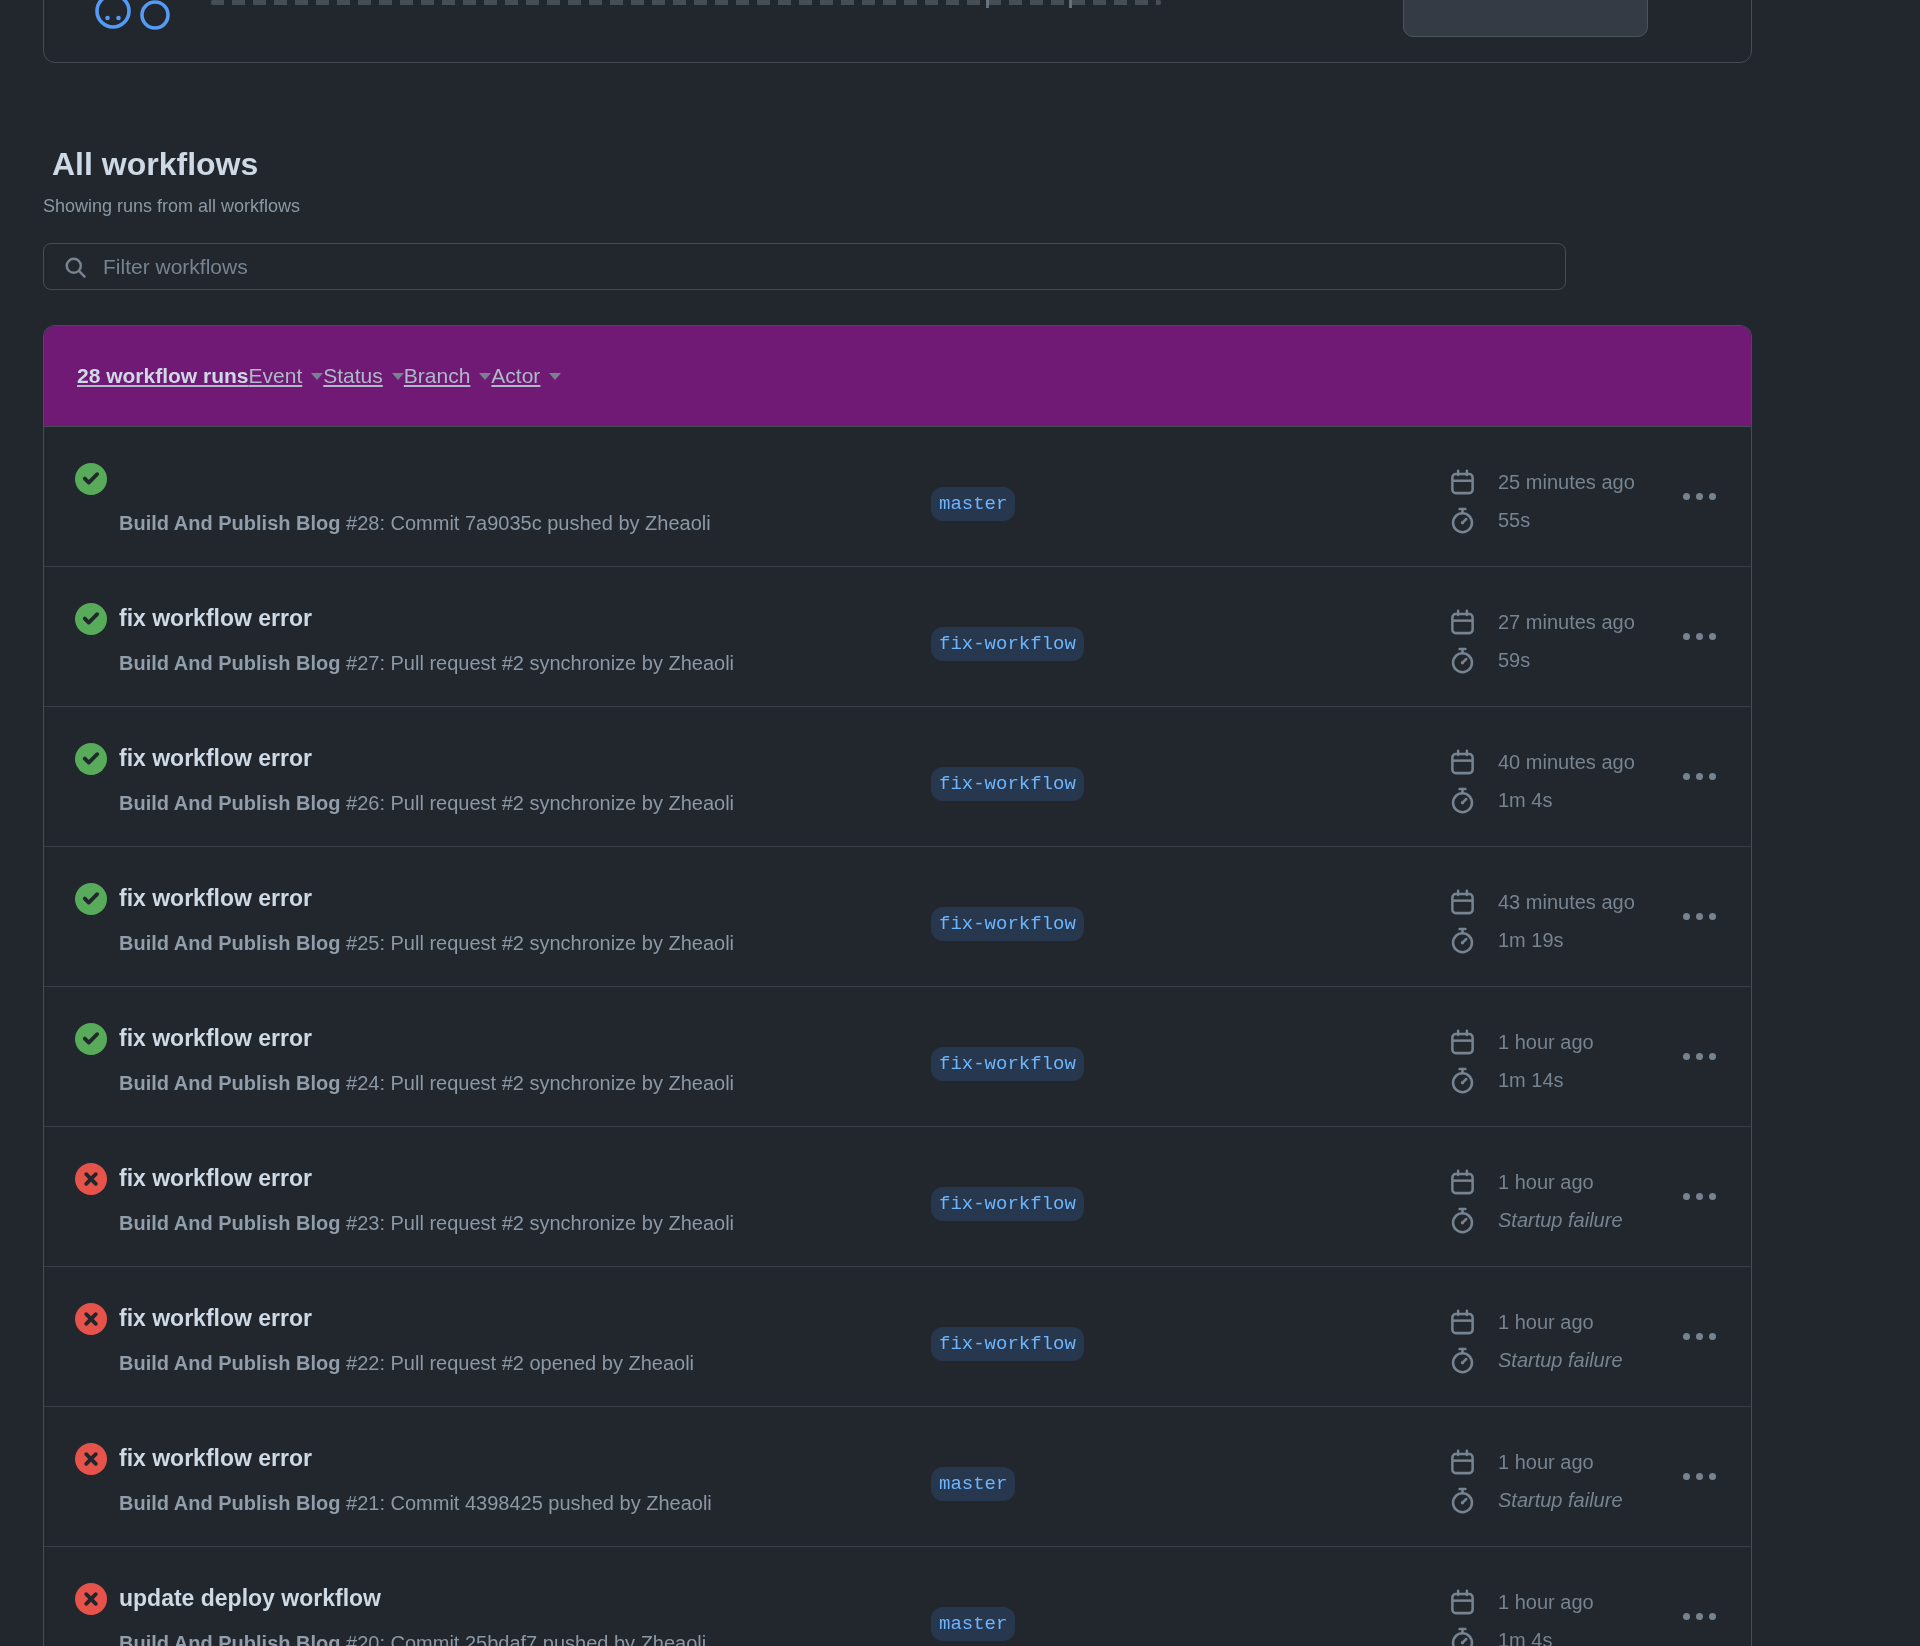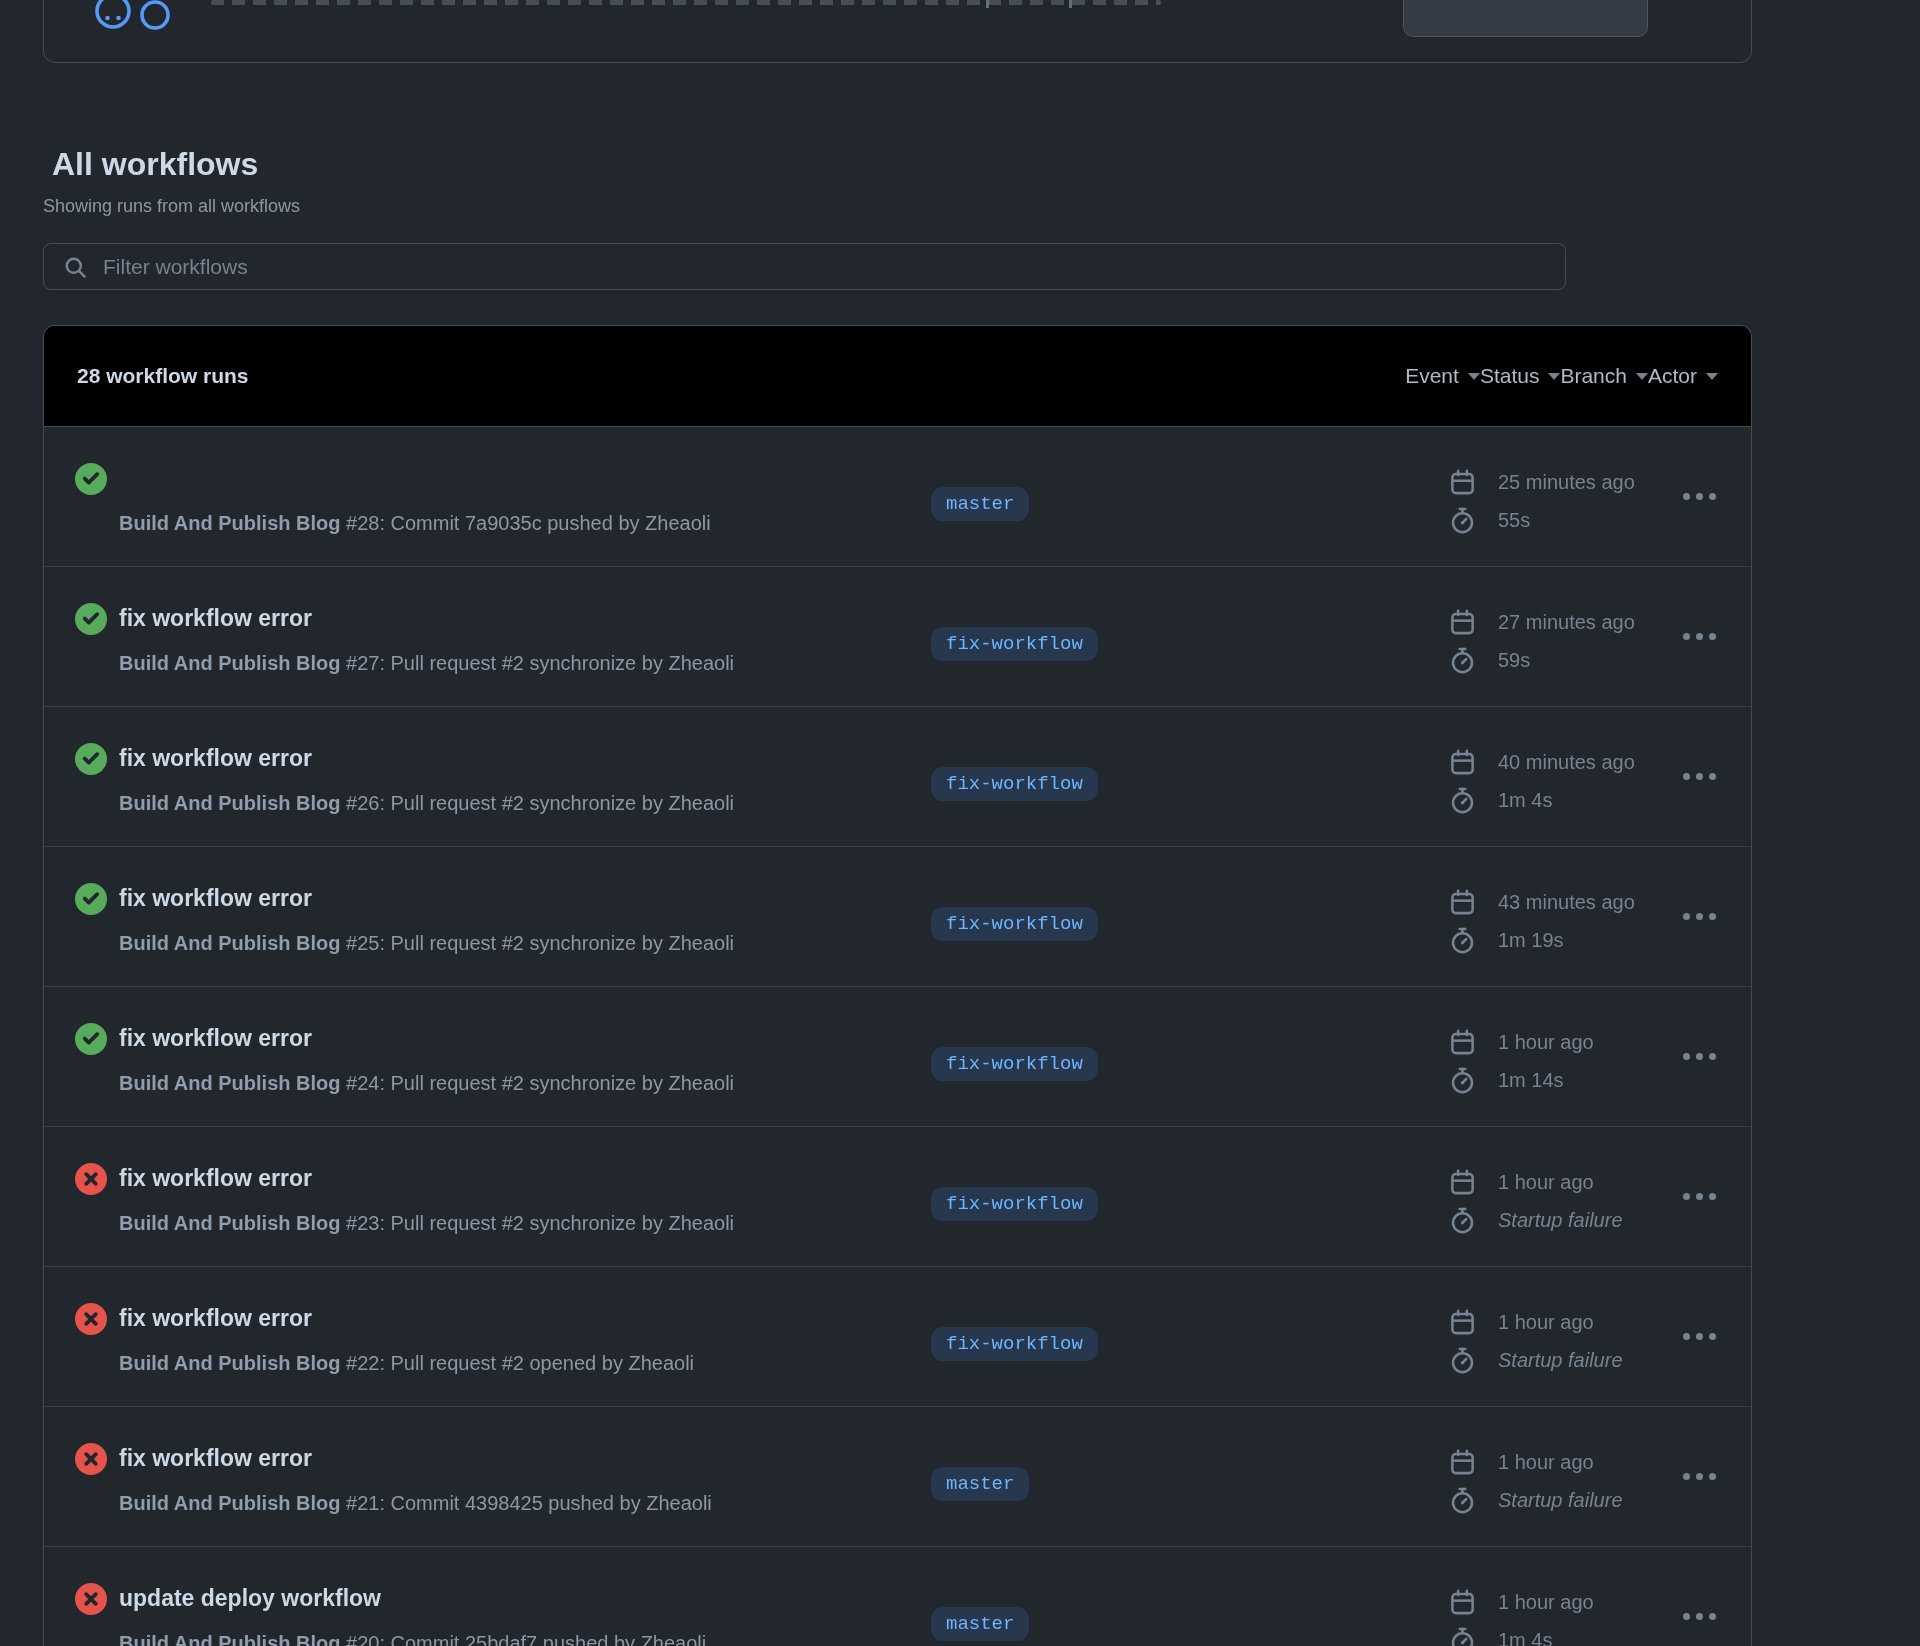--- a/index.html
+++ b/index.html
@@ -44,39 +44,39 @@
     font-size:21px;color:#adbac7;
   }
   .filter-input::placeholder{color:#768390;opacity:1;}
   
   .runs-table{
     position:absolute;left:43px;top:325px;width:1709px;height:1321px;
     box-sizing:border-box;border:1.5px solid #444c56;border-bottom:none;
     border-radius:12px 12px 0 0;overflow:hidden;background:#22272e;
   }
   .runs-header{
-    height:101px;box-sizing:border-box;background:#000000;border-bottom:1.5px solid #444c56;
-    display:flex;align-items:center;justify-content:space-between;padding:0 33px;
+    height:101px;box-sizing:border-box;background:#701a75;border-bottom:1.5px solid #444c56;
+    display:flex;align-items:center;justify-content:flex-start;padding:0 33px;text-decoration:underline;
   }
   .runs-count{font-size:21px;font-weight:700;color:#cdd9e5;}
   .runs-filters{display:flex;align-items:center;list-style:none;margin:0;padding:0;}
   .runs-filter{display:flex;align-items:center;gap:9px;font-size:21px;color:#adbac7;cursor:pointer;}
   .caret-down{width:0;height:0;border-left:6px solid transparent;border-right:6px solid transparent;border-top:7px solid #768390;}
   
   .run-row{position:relative;height:139px;border-top:1.5px solid #373e47;}
   .run-row:first-child{border-top:none;}
   .status-icon{position:absolute;left:31px;top:36px;width:32px;height:32px;}
   .run-title{
     position:absolute;left:75px;top:36px;font-size:23px;line-height:30px;font-weight:700;
     color:#cdd9e5;text-decoration:none;white-space:nowrap;cursor:pointer;
   }
   .run-sub{position:absolute;left:75px;top:84px;font-size:20px;line-height:25px;color:#8b98a5;white-space:nowrap;}
   .run-sub .wf-name{font-weight:700;color:#909dab;}
   .branch-badge{
-    position:absolute;left:887px;top:60px;height:34px;line-height:34px;padding:0 15px;
+    position:absolute;left:887px;top:60px;height:34px;line-height:34px;padding:0 8px;
     border-radius:12px;background:rgba(65,132,228,0.18);color:#6cb6ff;
     font-family:"Liberation Mono","DejaVu Sans Mono",monospace;font-size:19px;
     text-decoration:none;cursor:pointer;white-space:nowrap;
   }
   .time-line,.dur-line{position:absolute;left:1405px;display:flex;align-items:center;gap:22px;color:#768390;font-size:20px;}
   .time-line{top:42px;}
   .dur-line{top:80px;}
   .dur-text.italic{font-style:italic;}
   .kebab{
     position:absolute;left:1630px;top:56px;width:50px;height:26px;

